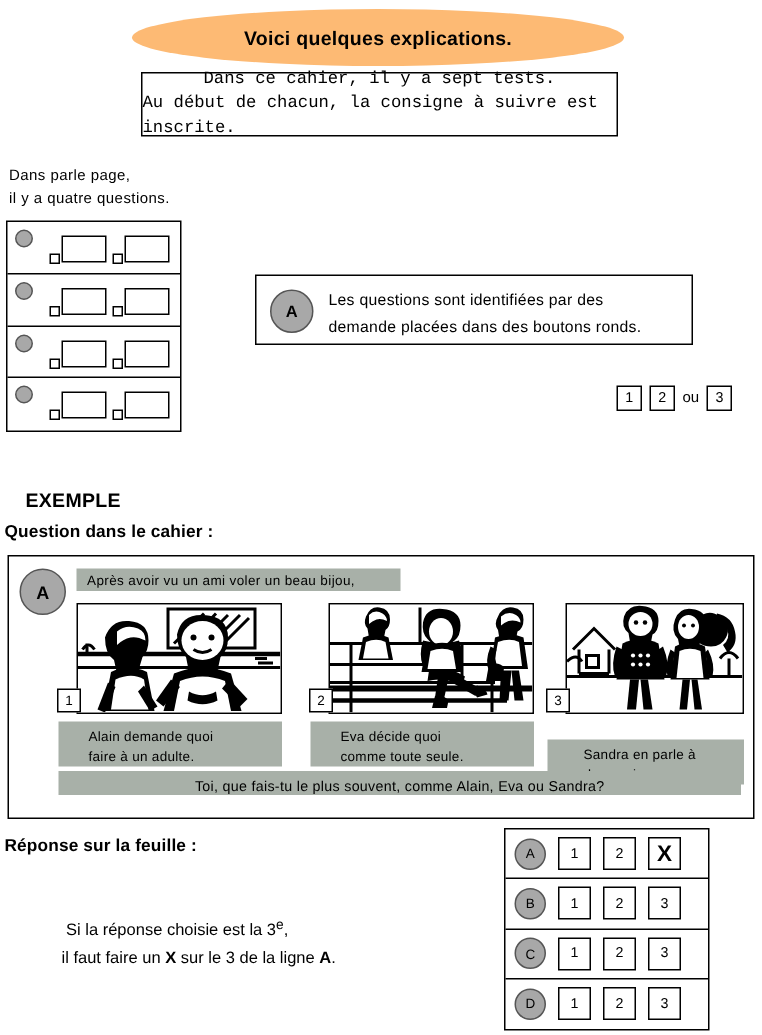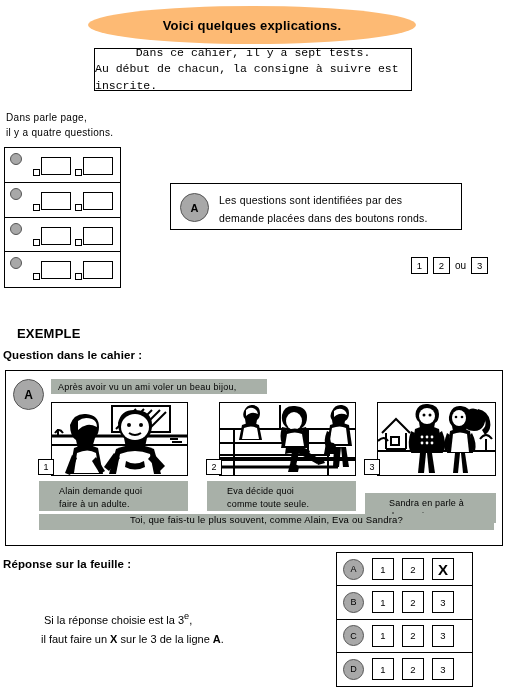--- a/index.html
+++ b/index.html
@@ -226,21 +226,21 @@
     padding: 4px 0 4px 20px;
     box-sizing: border-box;
     letter-spacing: 0.2px;
   }
   #bottom-strip {
     position: absolute;
     left: 33px; top: 143px;
     width: 455px; height: 16px;
     background: #a8b0a8;
     display: flex;
-    align-items: flex-start;
+    align-items: flex-end;
     justify-content: center;
     font-size: 9.5px;
     letter-spacing: 0.2px;
   }
 
   
   #reponse-label {
     left: 3px; top: 558px;
     font-size: 11.5px;
     font-weight: bold;

